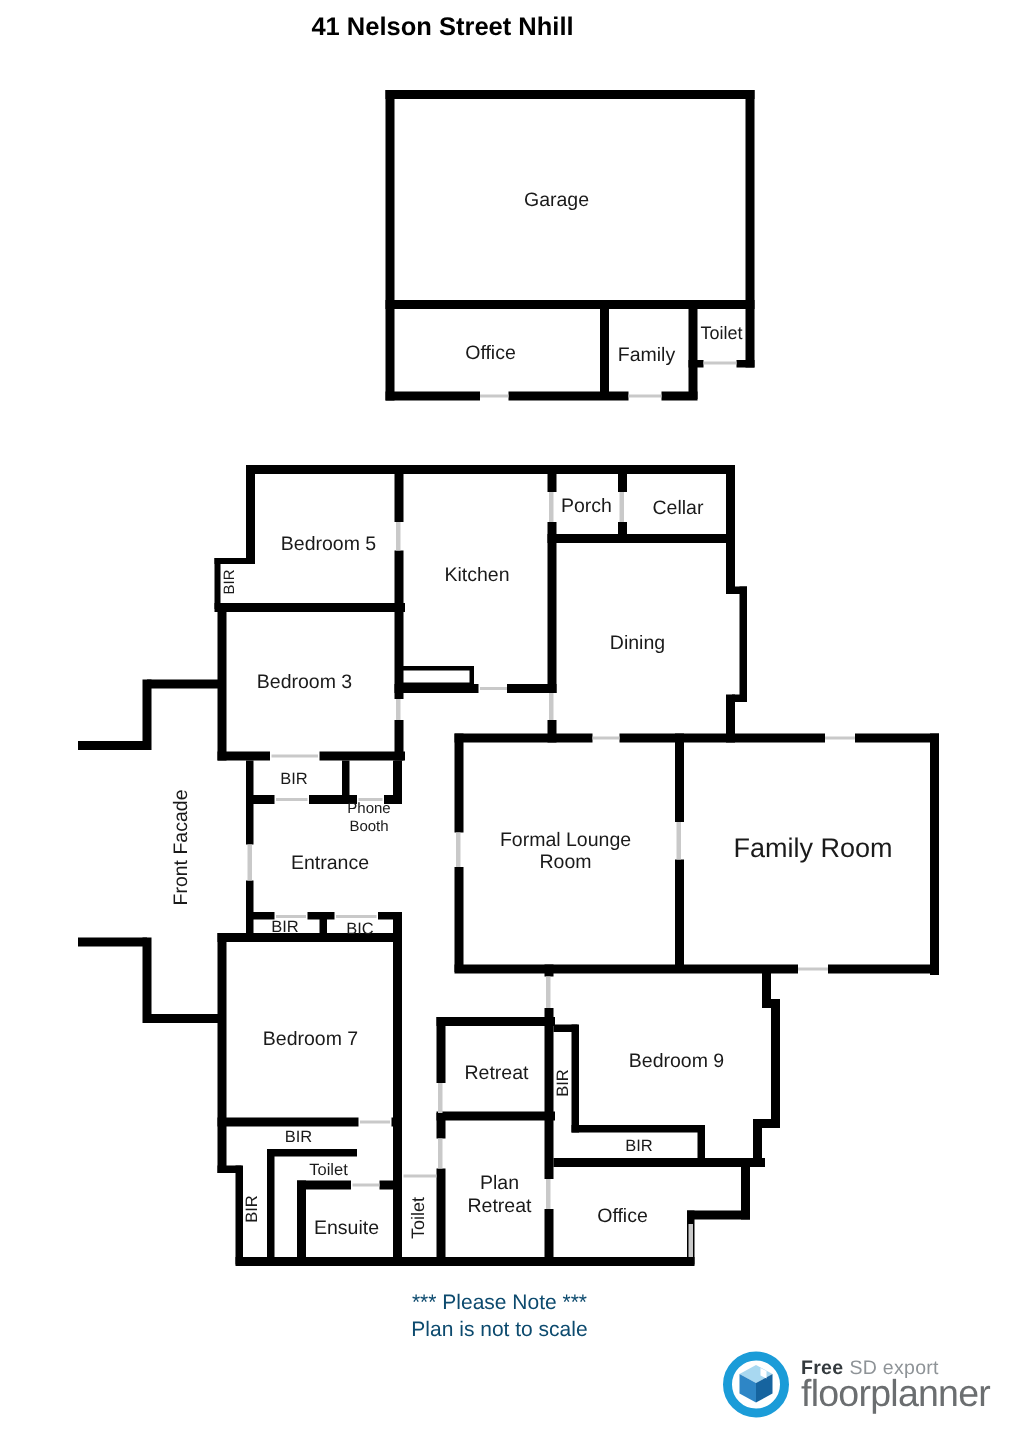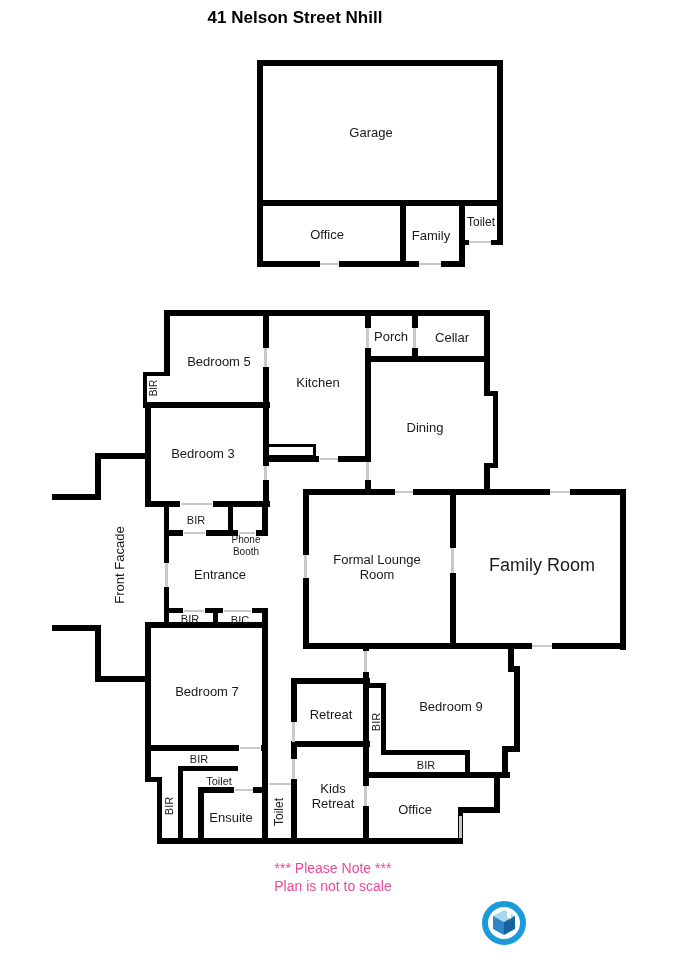--- a/index.html
+++ b/index.html
@@ -6,21 +6,21 @@
   #plan{position:relative;width:679px;height:960px;background:#ffffff;overflow:hidden;
         font-family:"Liberation Sans", sans-serif;}
   .wall{position:absolute;background:#000000;}
   .opening{position:absolute;background:#c9c9c9;}
   .room-label{position:absolute;transform:translate(-50%,-50%);color:#1a1a1a;
         white-space:pre-line;text-align:center;line-height:1.18;}
   .room-label.rot{transform:translate(-50%,-50%) rotate(-90deg);}
   #plan-title{position:absolute;left:295px;top:18px;transform:translate(-50%,-50%);
         font-size:17px;font-weight:bold;color:#000;white-space:nowrap;}
   #note{position:absolute;left:333px;top:877px;transform:translate(-50%,-50%);
-        font-size:14px;color:#ec4899;text-align:center;line-height:1.3;white-space:pre-line;}
+        font-size:14px;color:#0c4a6e;text-align:center;line-height:1.3;white-space:pre-line;}
   #counter{position:absolute;left:266px;top:444px;width:44px;height:8px;
         border:3px solid #000;background:#fff;}
   #logo{position:absolute;left:481px;top:898px;width:190px;height:50px;display:flex;
         align-items:center;gap:7px;}
   #logo-text{display:flex;flex-direction:column;justify-content:center;}
   #logo-line1{font-size:13px;color:#8e9397;letter-spacing:0.2px;}
   #logo-line1 .free{font-weight:bold;color:#343a3e;margin-right:4px;}
   #logo-name{font-size:25px;color:#6b6e70;letter-spacing:-0.5px;margin-top:-2px;line-height:1;}
 </style>
 </head>
@@ -192,30 +192,34 @@
       <div class="room-label" style="left: 207px; top: 692px; font-size: 13px;">Bedroom 7</div>
       <div class="room-label" style="left: 199px; top: 759px; font-size: 11px;">BIR</div>
       <div class="room-label" style="left: 219px; top: 781px; font-size: 11px;">Toilet</div>
       <div class="room-label rot" style="left: 169px; top: 806px; font-size: 11px;">BIR</div>
       <div class="room-label" style="left: 231px; top: 818px; font-size: 13px; text-align: right;">Ensuite</div>
       <div class="room-label rot" style="left: 279px; top: 812px; font-size: 12px;">Toilet</div>
       <div class="room-label" style="left: 331px; top: 715px; font-size: 13px;">Retreat</div>
       <div class="room-label rot" style="left: 376px; top: 722px; font-size: 11px;">BIR</div>
       <div class="room-label" style="left: 451px; top: 707px; font-size: 13px;">Bedroom 9</div>
       <div class="room-label" style="left: 426px; top: 765px; font-size: 11px;">BIR</div>
-      <div class="room-label" style="left: 333px; top: 796px; font-size: 13px;">Kids
+      <div class="room-label" style="left: 333px; top: 796px; font-size: 13px;">Plan
 Retreat</div>
       <div class="room-label" style="left: 415px; top: 810px; font-size: 13px;">Office</div>
     </div>
 
   <div id="note">*** Please Note ***
 Plan is not to scale</div>
 
   <div id="logo">
     <svg width="46" height="46" viewBox="0 0 46 46">
       <circle cx="23" cy="23" r="19" fill="#ffffff" stroke="#1b9cd8" stroke-width="6"></circle>
       <polygon points="23,10 34,16 23,22 12,16" fill="#a8d8f0"></polygon>
       <polygon points="12,16 23,22 23,35 12,29" fill="#2e86c6"></polygon>
       <polygon points="23,22 34,16 34,29 23,35" fill="#16649f"></polygon>
       <polygon points="26,12 30,14 30,19 26,17" fill="#ffffff"></polygon>
     </svg>
+    <div id="logo-text">
+      <div id="logo-line1"><span class="free">Free</span><span>SD export</span></div>
+      <div id="logo-name">floorplanner</div>
+    </div>
   </div>
 </div>
 
 </body></html>

